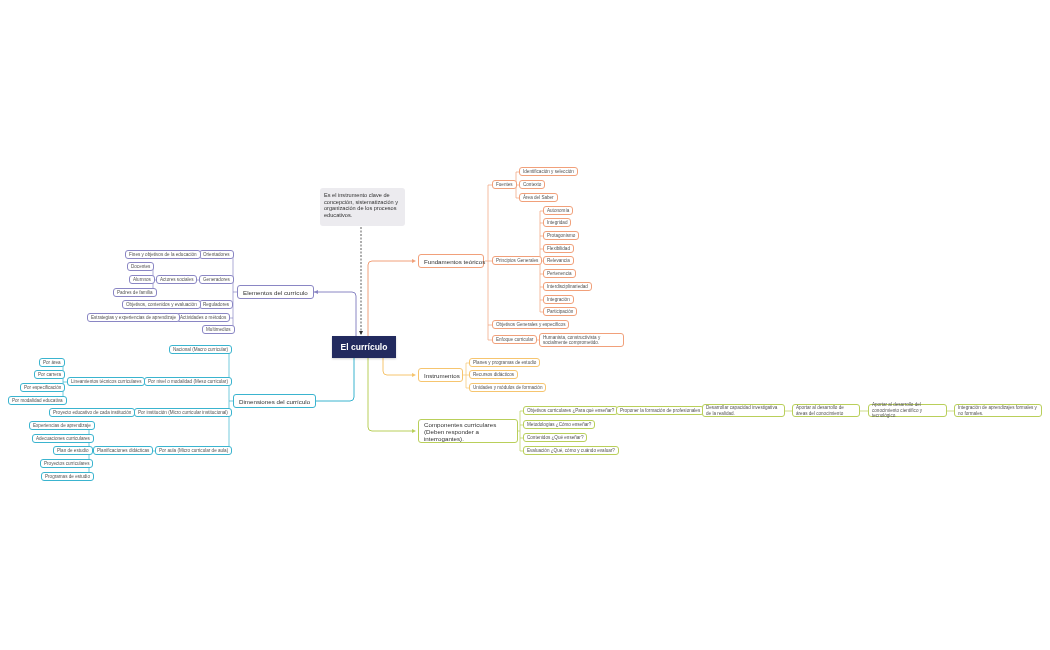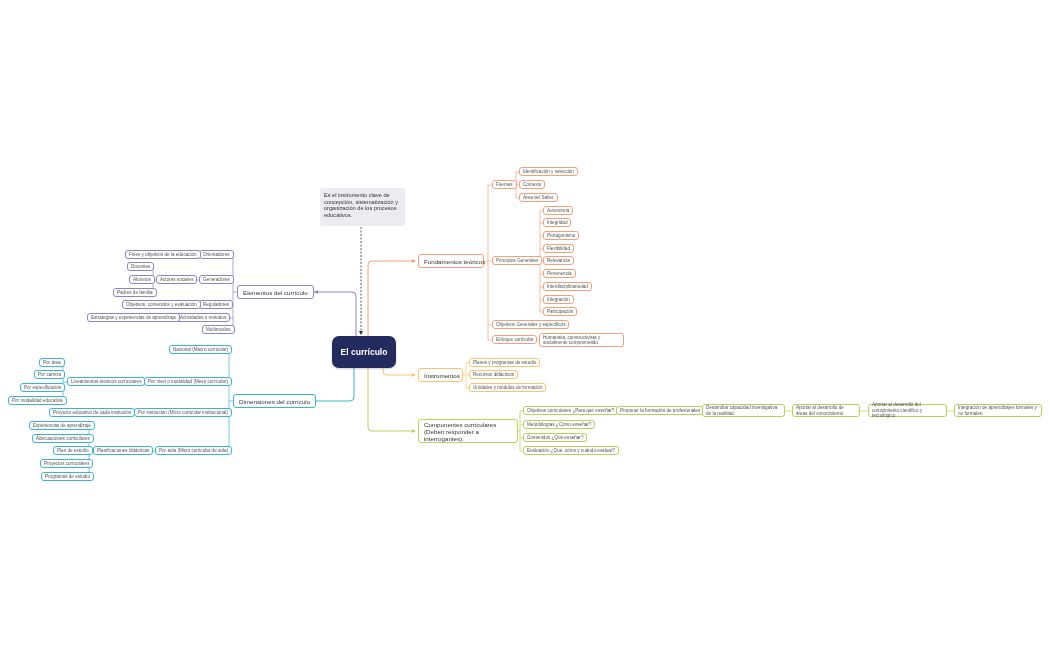--- a/index.html
+++ b/index.html
@@ -7,21 +7,21 @@
   #canvas{position:absolute;left:0;top:0;width:1050px;height:650px;}
   svg.lines{position:absolute;left:0;top:0;width:1050px;height:650px;pointer-events:none;}
   .node{position:absolute;box-sizing:border-box;background:#fff;border:1px solid;border-radius:3px;font-size:4.6px;line-height:5.4px;color:#555;padding:1px 3px;white-space:nowrap;display:flex;align-items:center;}
   .node.wrap{white-space:normal;}
   .purple{border-color:#8a86c4;}
   .teal{border-color:#3ab4cf;}
   .orange{border-color:#f1a07a;}
   .yellow{border-color:#f6c56f;}
   .green{border-color:#b9cf5a;}
   .main{font-size:6.2px;line-height:7px;color:#333;border-width:1px;padding:2px 5px;border-radius:3px;}
-  .center{position:absolute;left:332px;top:336px;width:64px;height:32px;background:#222a5e;color:#fff;border-radius:7px;font-size:8.5px;font-weight:bold;display:flex;align-items:center;justify-content:center;box-shadow:0 1px 2px rgba(0,0,0,0.2);}
+  .center{position:absolute;left:332px;top:336px;width:64px;height:22px;background:#222a5e;color:#fff;border-radius:0;font-size:8.5px;font-weight:bold;display:flex;align-items:center;justify-content:center;box-shadow:0 1px 2px rgba(0,0,0,0.2);}
   .note{position:absolute;left:320px;top:188px;width:85px;height:38px;background:#ecebef;border-radius:3px;font-size:5.6px;line-height:6.5px;color:#333;padding:4px 4px;box-sizing:border-box;}
 </style>
 </head>
 <body>
 
 <div id="canvas">
 
 <svg class="lines" viewBox="0 0 1050 650">
 
   <line x1="361" y1="227" x2="361" y2="334" stroke="#333" stroke-width="0.8" stroke-dasharray="2,1.5"></line>

